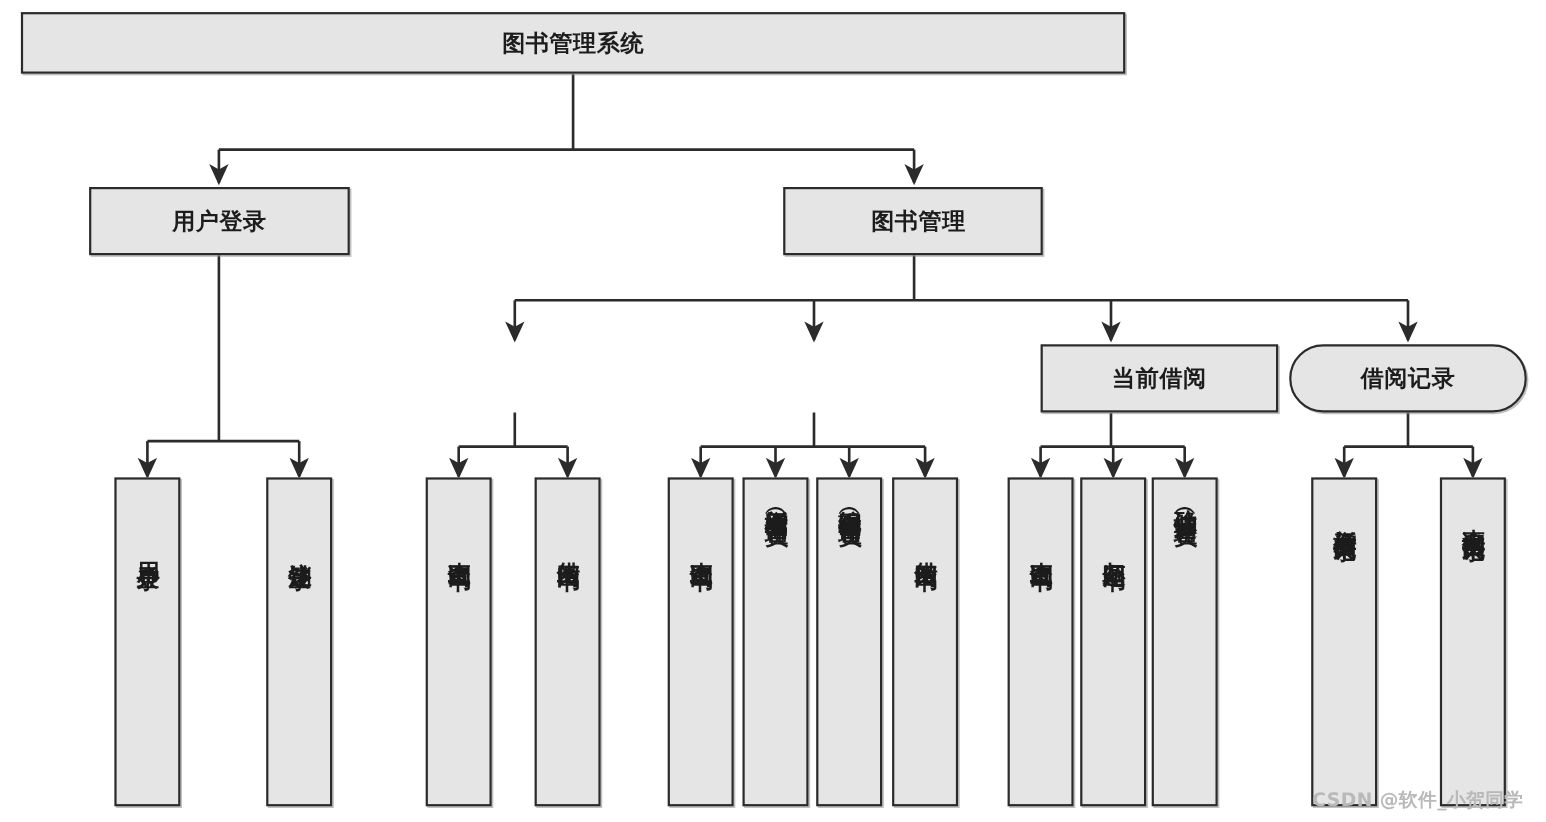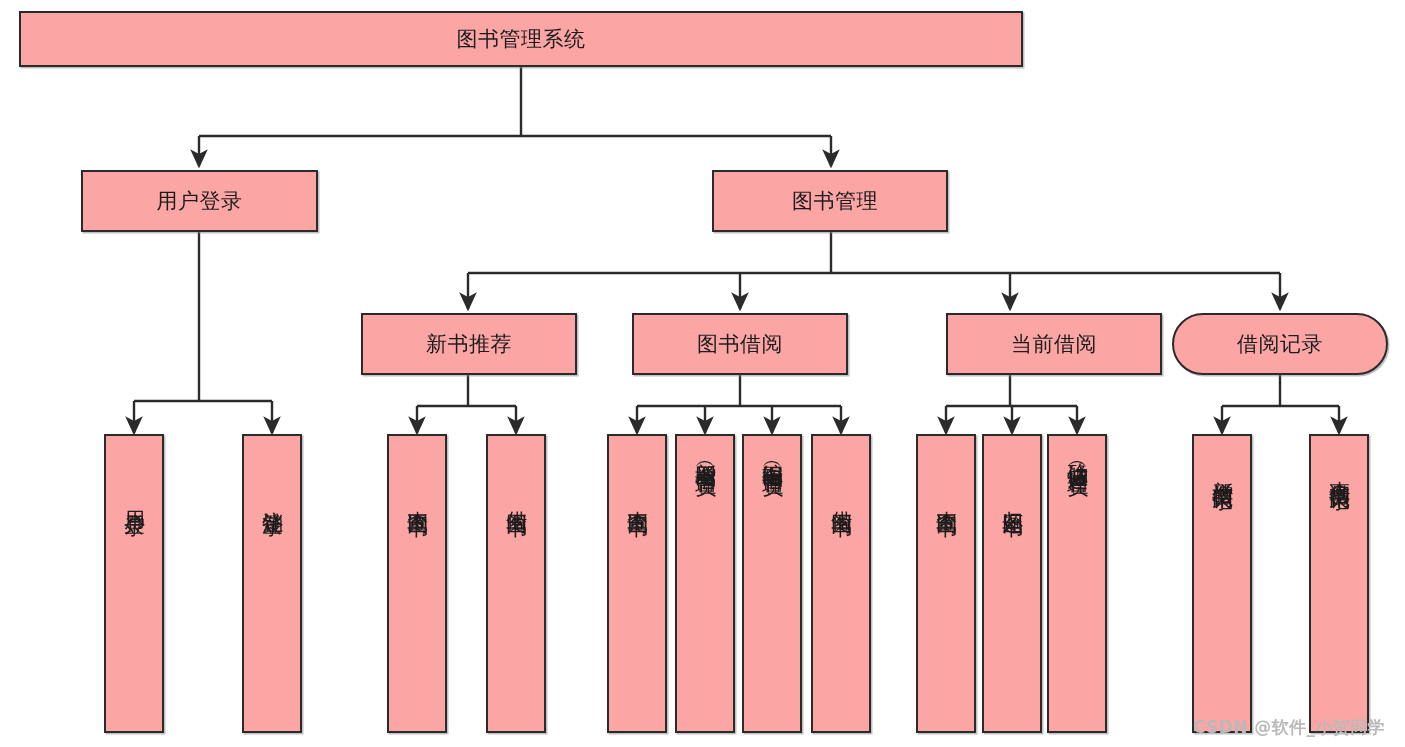--- a/index.html
+++ b/index.html
@@ -26,25 +26,26 @@
     left: 0;
     top: 0;
     width: 1405px;
     height: 747px;
     display: block;
   }
   .node-box {
     position: absolute;
     box-sizing: border-box;
     border: 2px solid #2b2b2b;
-    background: #fca5a5;
+    background: #e5e5e5;
     display: flex;
     align-items: center;
     justify-content: center;
     box-shadow: 1.5px 1.5px 0 0 rgba(140,140,140,0.55);
+    font-weight: bold;
   }
   .node-label {
     color: #1c1c1c;
     font-size: 21px;
     line-height: 1.18;
     letter-spacing: 0.5px;
     white-space: nowrap;
     text-align: center;
   }
   .node-box.vertical {
@@ -150,26 +151,20 @@
     <span class="node-label">图书管理系统</span>
   </div>
 
   <div class="node-box" style="left:81px; top:170px; width:237px; height:62px;">
     <span class="node-label">用户登录</span>
   </div>
   <div class="node-box" style="left:712px; top:170px; width:236px; height:62px;padding-left:10px;">
     <span class="node-label">图书管理</span>
   </div>
 
-  <div class="node-box" style="left:361px; top:313px; width:216px; height:62px;">
-    <span class="node-label">新书推荐</span>
-  </div>
-  <div class="node-box" style="left:632px; top:313px; width:216px; height:62px;">
-    <span class="node-label">图书借阅</span>
-  </div>
   <div class="node-box" style="left:902px; top:313px; width:216px; height:62px;margin-left:44px;">
     <span class="node-label">当前借阅</span>
   </div>
   <div class="node-box" style="left:1172px; top:313px; width:216px; height:62px;border-radius:31px;">
     <span class="node-label">借阅记录</span>
   </div>
 
   <div class="node-box vertical mid" style="left:104px; top:434px; width:60px; height:299px;">
     <span class="node-label">用户登录</span>
   </div>

